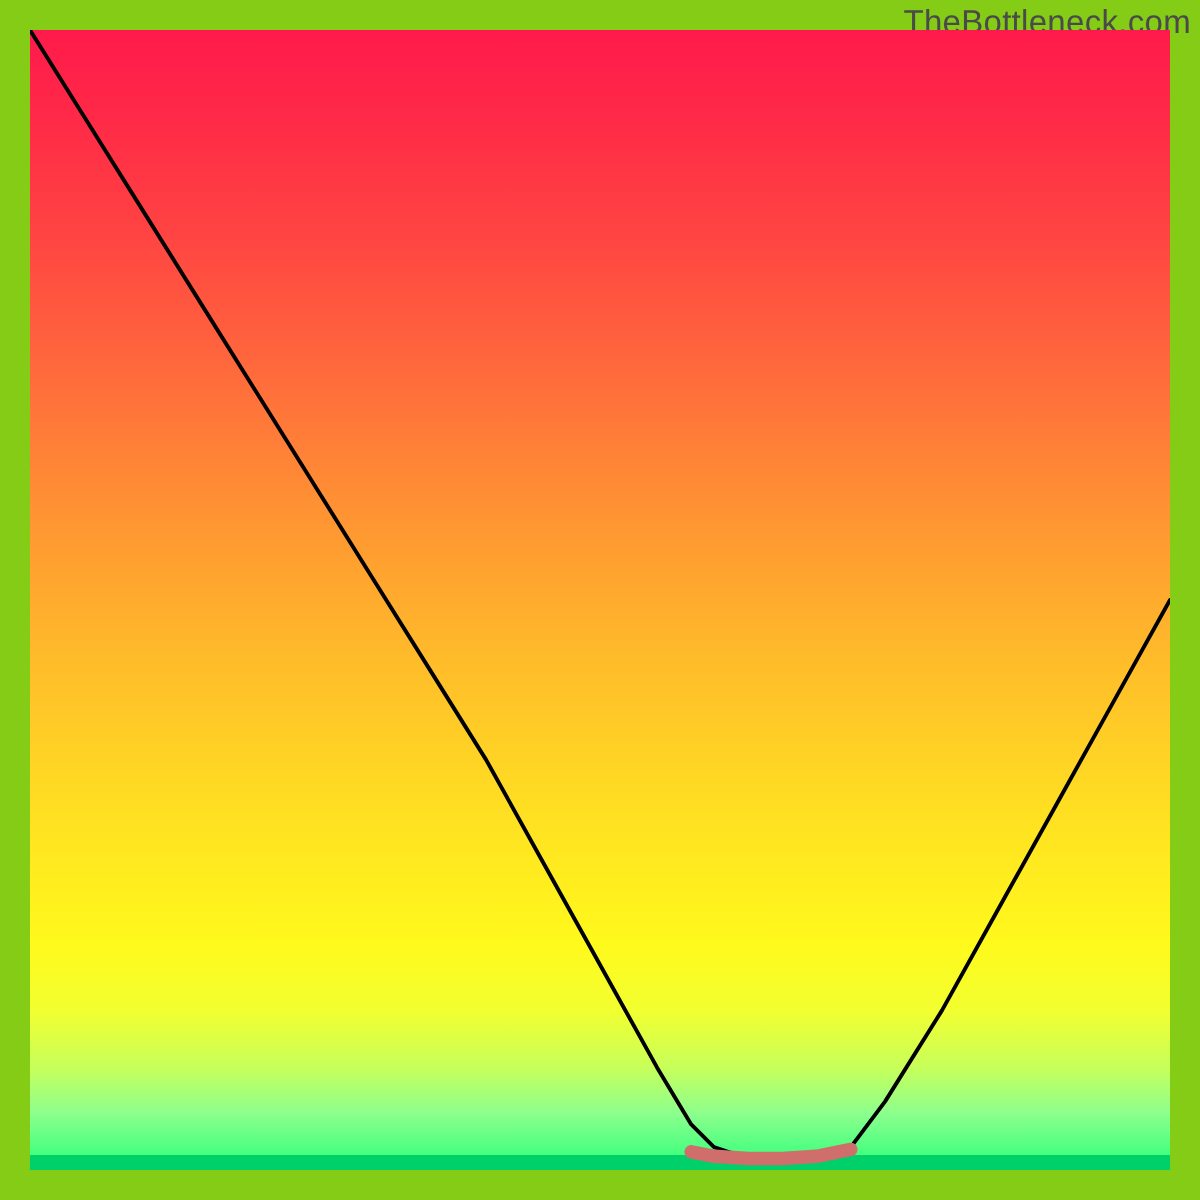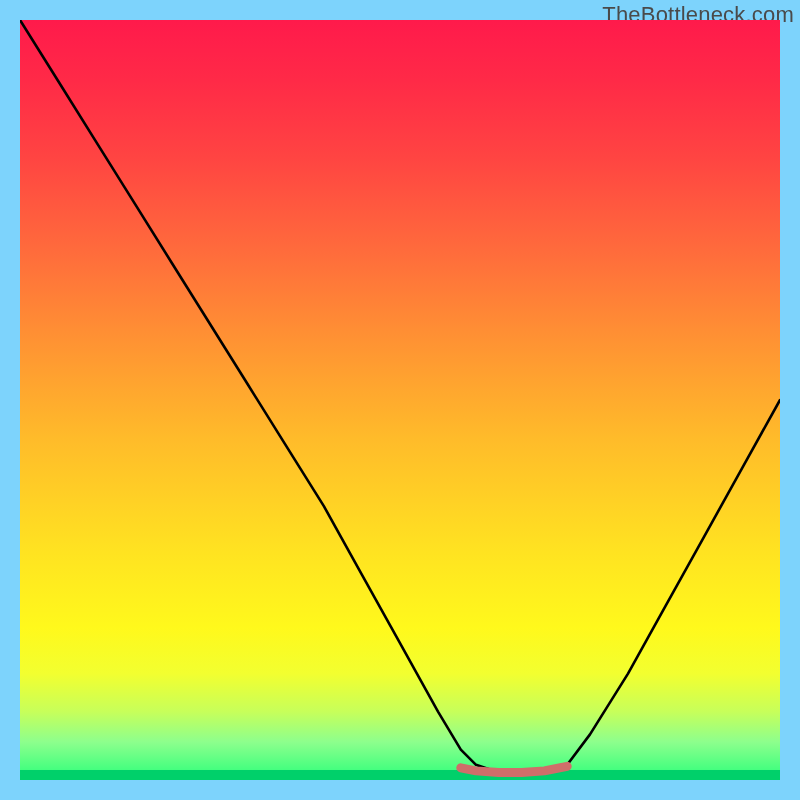--- a/index.html
+++ b/index.html
@@ -1,21 +1,21 @@
 <!DOCTYPE html>
 <html><head>
 <meta charset="utf-8">
 <style>
   * { margin: 0; padding: 0; box-sizing: border-box; }
   html, body { width: 800px; height: 800px; overflow: hidden; background: #000; font-family: Arial, Helvetica, sans-serif; }
   .canvas {
     position: relative;
     width: 800px;
     height: 800px;
-    background: #7dd3fc;
+    background: #84cc16;
   }
   .plot-area {
     position: absolute;
     left: 20px;
     top: 20px;
     width: 760px;
     height: 760px;
     background: linear-gradient(to bottom,
       #ff1a4b 0%,
       #ff2a47 8%,

